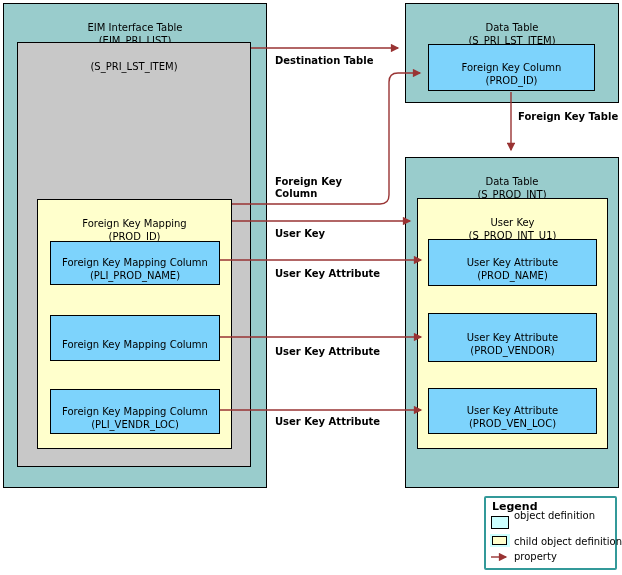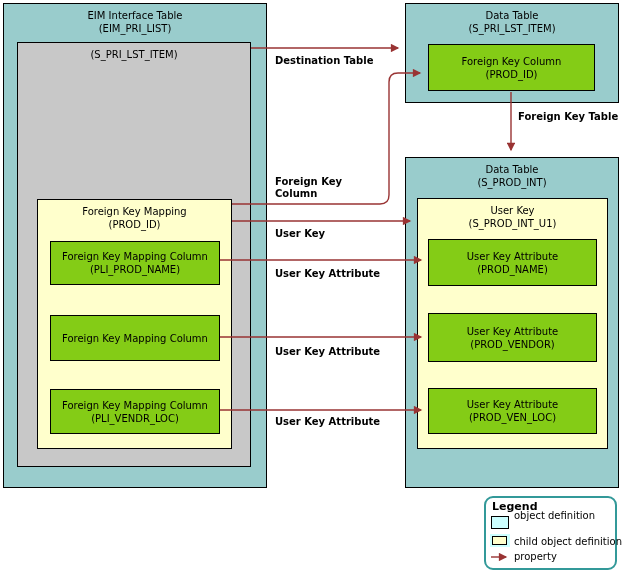--- a/index.html
+++ b/index.html
@@ -5,34 +5,35 @@
   html,body{margin:0;padding:0;background:#fff;}
   .canvas{
     position:relative;width:622px;height:575px;background:#ffffff;
     font-family:"DejaVu Sans","Liberation Sans",sans-serif;
     color:#000;overflow:hidden;
   }
   .box{position:absolute;box-sizing:border-box;border:1px solid #000;}
   .teal{background:#99CCCC;}
   .gray{background:#C8C8C8;}
   .yellow{background:#FFFFCC;}
-  .cyan{background:#84cc16;}
+  .cyan{background:#7dd3fc;}
   .box-title{
     text-align:center;font-size:10px;line-height:13px;padding-top:5px;
     white-space:nowrap;
+    margin-top:12px;
   }
   .vcenter{display:flex;flex-direction:column;justify-content:center;}
   .vcenter .box-title{padding-top:0;}
   .arrow-layer{position:absolute;left:0;top:0;pointer-events:none;}
   .arrow-label{
     position:absolute;font-size:10px;line-height:12px;white-space:nowrap;font-weight:bold;
   }
   .legend{
     position:absolute;left:484px;top:496px;width:133px;height:74px;
-    box-sizing:border-box;border:2px solid #339999;border-radius:9px;
+    box-sizing:border-box;border:2px solid #339999;border-radius:2px;
     background:#ffffff;
     padding-left:20px;
   }
   .legend-title{
     position:absolute;left:6px;top:2px;font-size:11px;font-weight:bold;
   }
   .legend-label{position:absolute;left:28px;font-size:10px;white-space:nowrap;}
   .swatch-object{
     position:absolute;left:5px;top:18px;width:18px;height:13px;
     box-sizing:border-box;border:1px solid #000;background:#CCFFFF;

